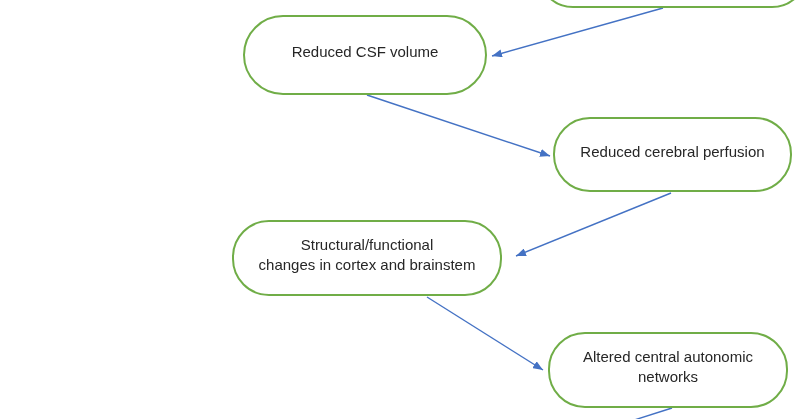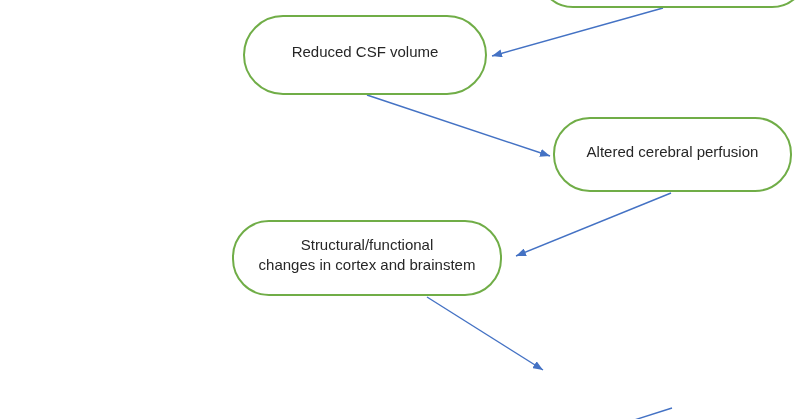--- a/index.html
+++ b/index.html
@@ -58,19 +58,21 @@
     <line x1="367" y1="95" x2="550" y2="156" marker-end="url(#arrowhead)"></line>
     <line x1="671" y1="193" x2="516" y2="256" marker-end="url(#arrowhead)"></line>
     <line x1="427" y1="297" x2="543" y2="370" marker-end="url(#arrowhead)"></line>
     <line x1="672" y1="408" x2="628" y2="422"></line>
   </svg>
 
   <div class="node n-top"></div>
 
   <div class="node n-csf">Reduced CSF volume</div>
 
-  <div class="node n-perf">Altered cerebral perfusion</div>
+  <div class="node n-perf">Reduced cerebral perfusion</div>
 
   <div class="node n-struct">Structural/functional
 changes in cortex and brainstem</div>
 
+  <div class="node n-auto">Altered central autonomic
+networks</div>
 
 </div>
 
 </body></html>

